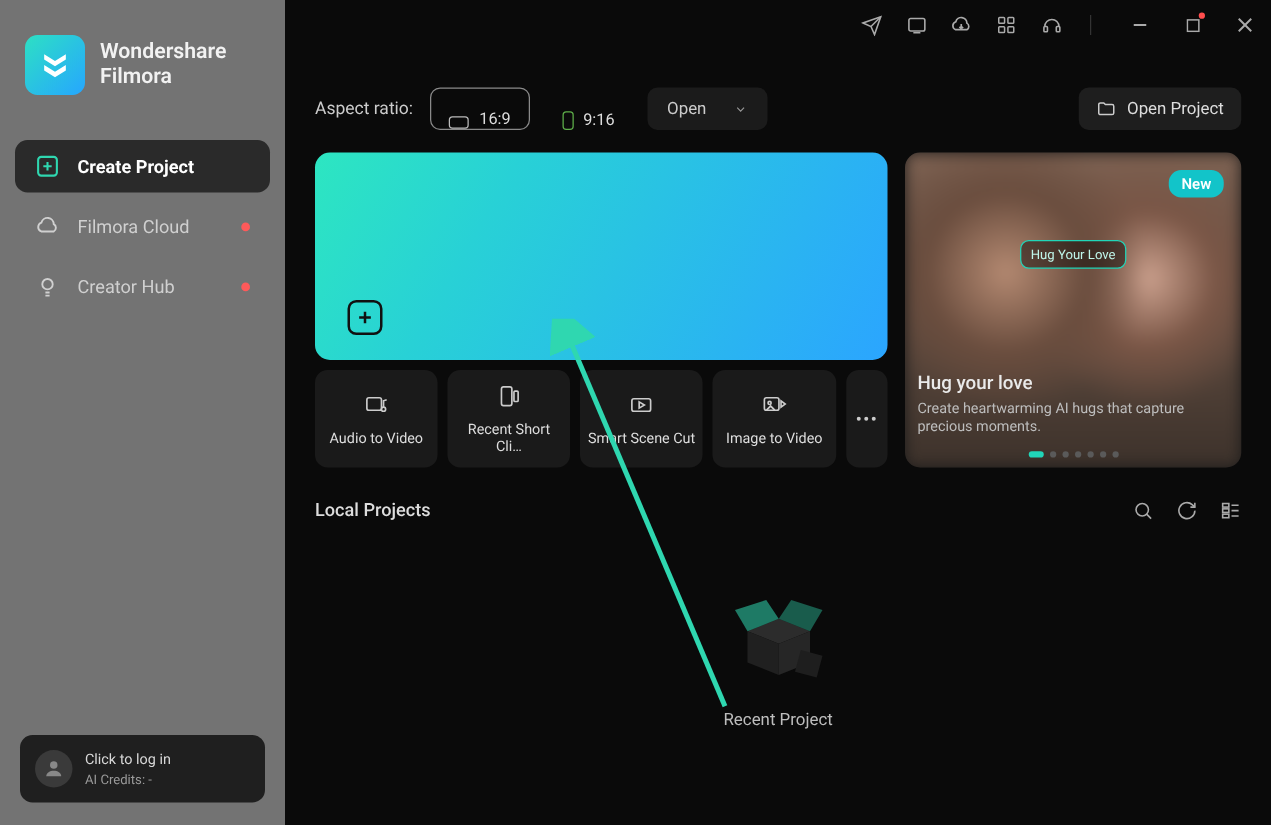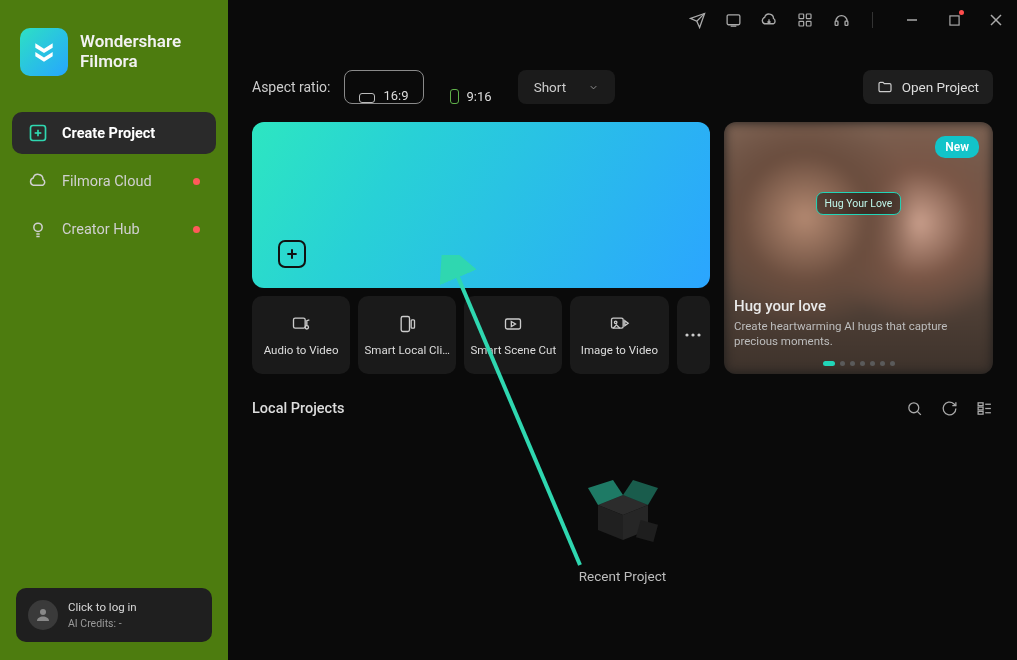--- a/index.html
+++ b/index.html
@@ -3,21 +3,21 @@
 <meta charset="utf-8">
 <style>
 *{margin:0;padding:0;box-sizing:border-box;font-family:-apple-system,BlinkMacSystemFont,"Segoe UI",Roboto,sans-serif}
 body{width:1017px;height:660px;background:#0a0a0a;color:#e5e5e5;overflow:hidden;position:relative}
 .titlebar{position:absolute;top:0;right:0;height:40px;display:flex;align-items:center;gap:18px;padding-right:14px}
 .titlebar .icon{width:18px;height:18px;display:flex;align-items:center;justify-content:center;color:#aaa}
 .titlebar .sep{width:1px;height:16px;background:#333;margin:0 4px}
 .win-btn{width:14px;height:14px;display:flex;align-items:center;justify-content:center;margin-left:10px;color:#aaa}
 .win-max{position:relative}
 .win-max .dot{position:absolute;top:-3px;right:-3px;width:5px;height:5px;border-radius:50%;background:#ff4d4d}
-.sidebar{position:absolute;left:0;top:0;width:228px;height:100%;background:#4d7c0f;padding:28px 12px 16px}
+.sidebar{position:absolute;left:0;top:0;width:228px;height:100%;background:#737373;padding:28px 12px 16px}
 .logo{display:flex;align-items:center;gap:12px;padding:0 8px 28px}
 .logo-mark{width:48px;height:48px;border-radius:10px;background:linear-gradient(135deg,#2de0c4,#26a6ff);display:flex;align-items:center;justify-content:center}
 .logo-text{display:flex;flex-direction:column;font-weight:600;color:#f2f2f2;line-height:1.15;font-size:17px}
 .nav{display:flex;flex-direction:column;gap:6px;margin-top:8px}
 .nav-item{display:flex;align-items:center;gap:14px;height:42px;padding:0 16px;border-radius:10px;color:#d0d0d0;font-size:14.5px;position:relative}
 .nav-item.active{background:#2a2a2a;color:#fff;font-weight:700}
 .nav-item .ni-icon{width:20px;height:20px;display:flex;align-items:center;justify-content:center}
 .nav-item .ni-dot{position:absolute;right:16px;width:7px;height:7px;border-radius:50%;background:#ff5a5a}
 .login-card{position:absolute;left:16px;bottom:18px;width:196px;background:#1f1f1f;border-radius:10px;padding:12px;display:flex;gap:10px;align-items:center}
 .avatar{width:30px;height:30px;border-radius:50%;background:#3a3a3a;display:flex;align-items:center;justify-content:center}
@@ -180,21 +180,21 @@
   <span class="aspect-label">Aspect ratio:</span>
   <div class="ratio-btn outlined">
     <span class="ratio-glyph wide"></span>
     <span>16:9</span>
   </div>
   <div class="ratio-btn">
     <span class="ratio-glyph tall"></span>
     <span>9:16</span>
   </div>
   <div class="more-btn">
-    <span>Short</span>
+    <span>Open</span>
     <svg width="11" height="11" viewBox="0 0 24 24" stroke="#999" stroke-width="2" fill="none">
         <polyline points="6 9 12 15 18 9"></polyline>
       </svg>
   </div>
   <div class="open-proj">
     <svg width="16" height="16" viewBox="0 0 24 24" fill="none" stroke="#ccc" stroke-width="1.8">
         <path d="M3 7a2 2 0 0 1 2-2h4l2 2h8a2 2 0 0 1 2 2v8a2 2 0 0 1-2 2H5a2 2 0 0 1-2-2z"></path>
       </svg>
     <span>Open Project</span>
   </div>
@@ -236,21 +236,21 @@
         <circle cx="19" cy="16" r="2"></circle>
         <path d="M19 14V8l3-1"></path>
       </svg>
     <span>Audio to Video</span>
   </div>
   <div class="tool">
     <svg class="ti" viewBox="0 0 24 24" fill="none" stroke="currentColor" stroke-width="1.6">
         <rect x="5" y="3" width="10" height="18" rx="2"></rect>
         <rect x="17" y="7" width="4" height="10" rx="1"></rect>
       </svg>
-    <span>Smart Local Cli…</span>
+    <span>Recent Short Cli…</span>
   </div>
   <div class="tool">
     <svg class="ti" viewBox="0 0 24 24" fill="none" stroke="currentColor" stroke-width="1.6">
         <rect x="3" y="6" width="18" height="12" rx="2"></rect>
         <path d="M10 9l5 3-5 3z"></path>
       </svg>
     <span>Smart Scene Cut</span>
   </div>
   <div class="tool">
     <svg class="ti" viewBox="0 0 24 24" fill="none" stroke="currentColor" stroke-width="1.6">

